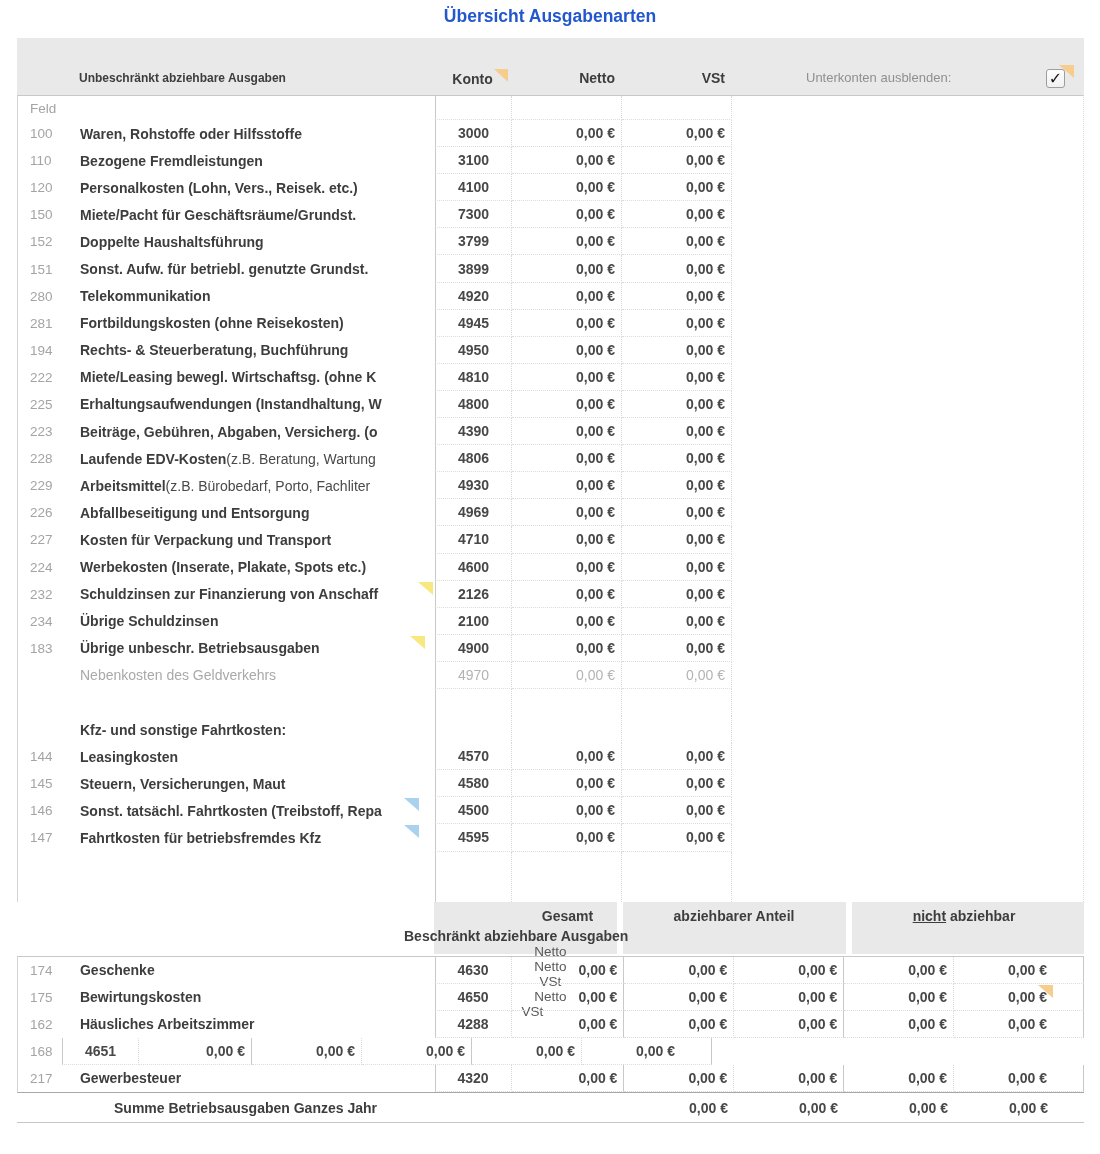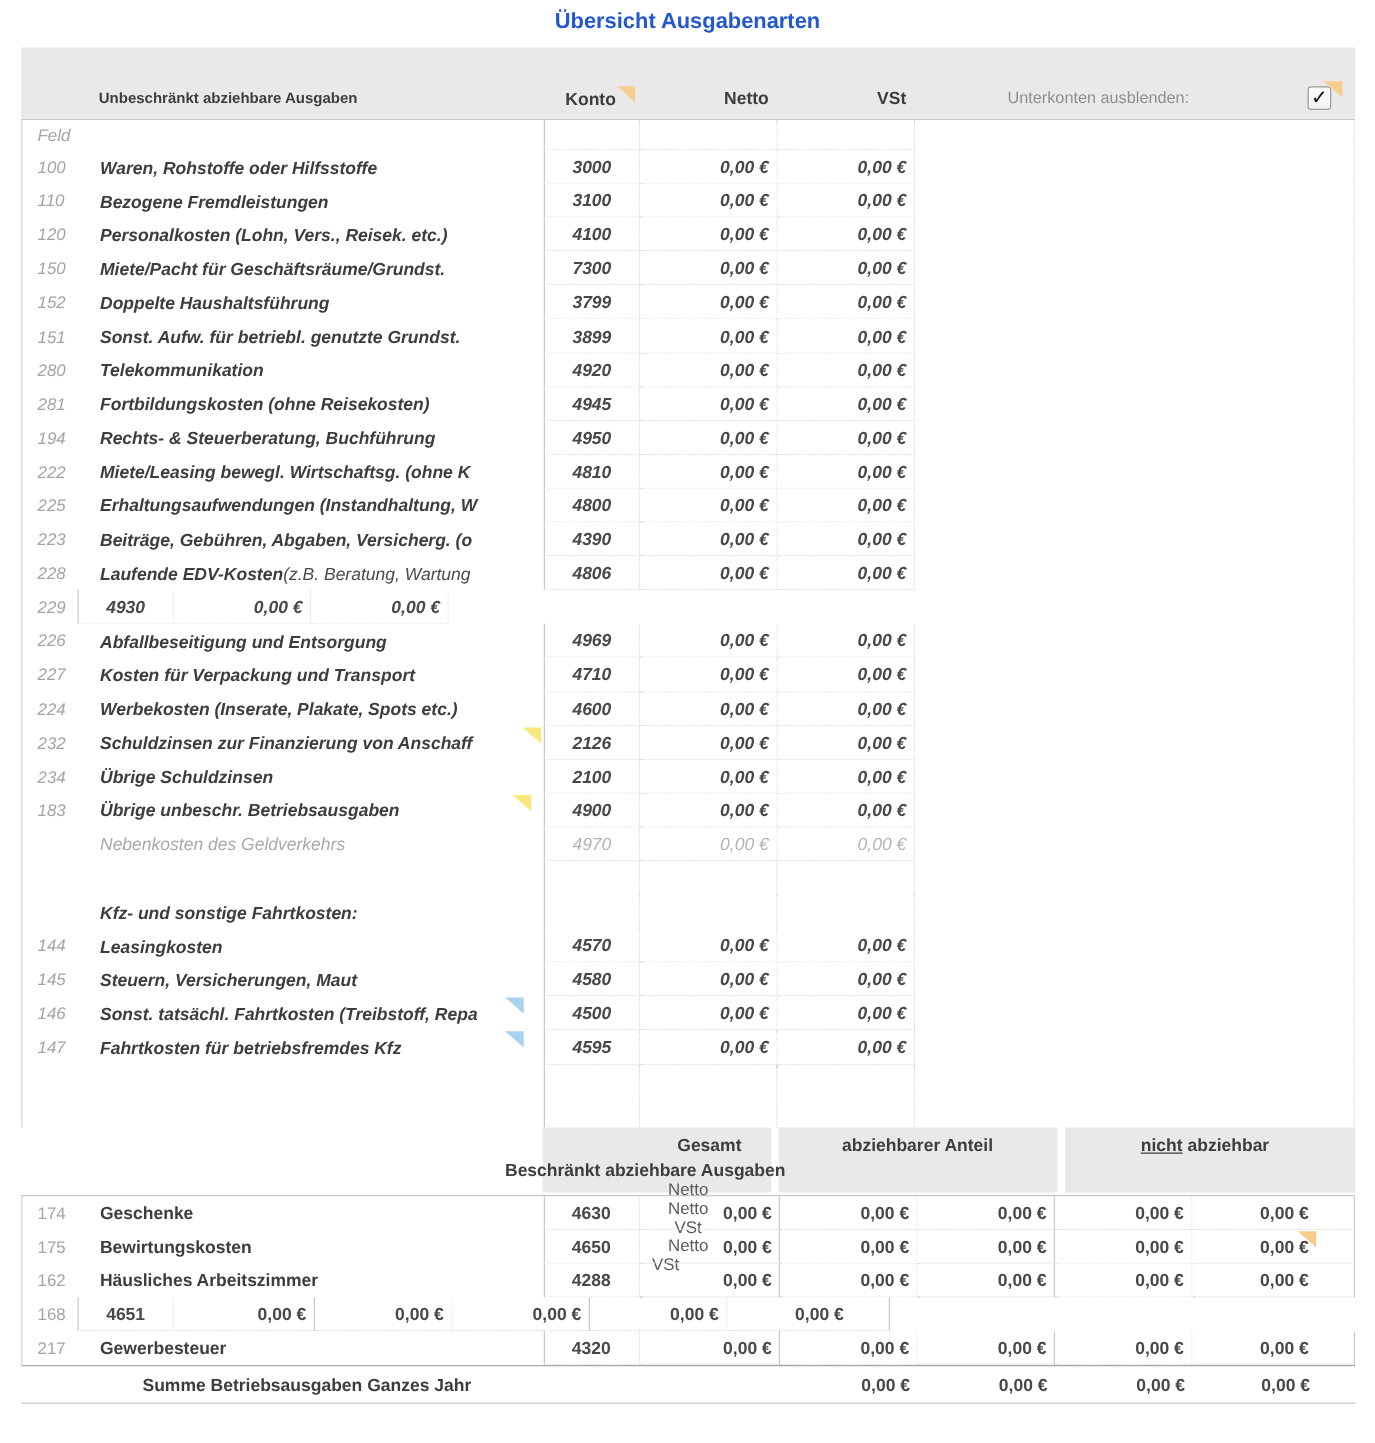--- a/index.html
+++ b/index.html
@@ -29,21 +29,21 @@
             font-size:16px;font-weight:bold;color:#111;line-height:1;}
   .tri{width:0;height:0;border-left:15px solid transparent;position:absolute;}
   .tri-o{border-top:13px solid #f7cd8e;}
   .tri-y{border-top:13px solid #f7e87f;}
   .tri-b{border-top:13px solid #a9d2ef;}
   .tri-inline{display:inline-block;width:0;height:0;border-left:14px solid transparent;
               border-top:13px solid #f7cd8e;vertical-align:2px;margin-left:1px;margin-right:-15px;}
   .cb-tri{top:-4px;right:-9px;}
 
   
-  .t1body{border-left:1px solid #d4d4d4;border-right:1px dotted #dcdcdc;border-top:1px solid #c8c8c8;font-style:italic;}
+  .t1body{border-left:1px solid #d4d4d4;border-right:1px dotted #dcdcdc;border-top:1px solid #c8c8c8;}
   .row{display:flex;height:27.1px;align-items:stretch;font-size:14px;}
   .feldrow{height:24px;}
   .filler{height:50px;}
   .c-feld{width:44px;padding-left:12px;box-sizing:border-box;color:#a4a4a4;font-size:13.5px;
           display:flex;align-items:center;}
   .c-name{width:373px;box-sizing:border-box;padding-left:18px;position:relative;overflow:hidden;
           white-space:nowrap;display:flex;align-items:center;}
   .c-name .nb{font-weight:bold;color:#3d3d3d;}
   .c-name .nr{font-weight:normal;color:#4a4a4a;}
   .cell{box-sizing:border-box;display:flex;align-items:center;color:#484848;font-weight:bold;position:relative;}
@@ -231,20 +231,24 @@
             <div class="c-name">
               <span class="nb">Laufende EDV-Kosten</span>
               <span class="nr"> (z.B. Beratung, Wartung</span>
             </div>
             <div class="cell c-konto">4806</div>
             <div class="cell c-netto">0,00 €</div>
             <div class="cell c-vst">0,00 €</div>
           </div>
           <div class="row data">
             <div class="c-feld">229</div>
+            <div class="c-name">
+              <span class="nb">Arbeitsmittel</span>
+              <span class="nr"> (z.B. Bürobedarf, Porto, Fachliter</span>
+            </div>
             <div class="cell c-konto">4930</div>
             <div class="cell c-netto">0,00 €</div>
             <div class="cell c-vst">0,00 €</div>
           </div>
           <div class="row data">
             <div class="c-feld">226</div>
             <div class="c-name">
               <span class="nb">Abfallbeseitigung und Entsorgung</span>
             </div>
             <div class="cell c-konto">4969</div>

